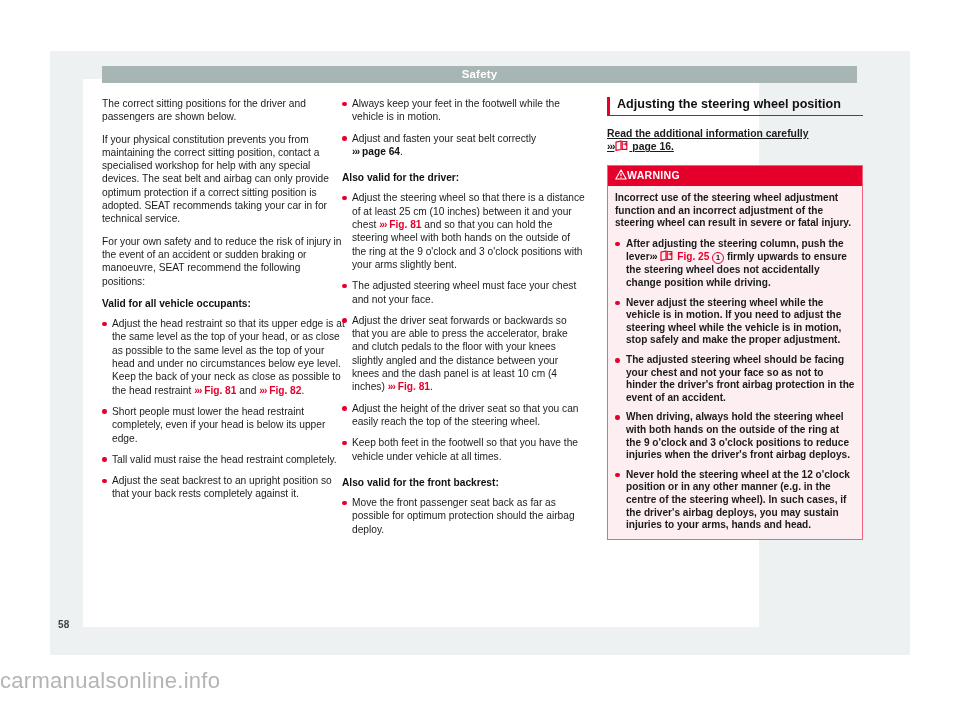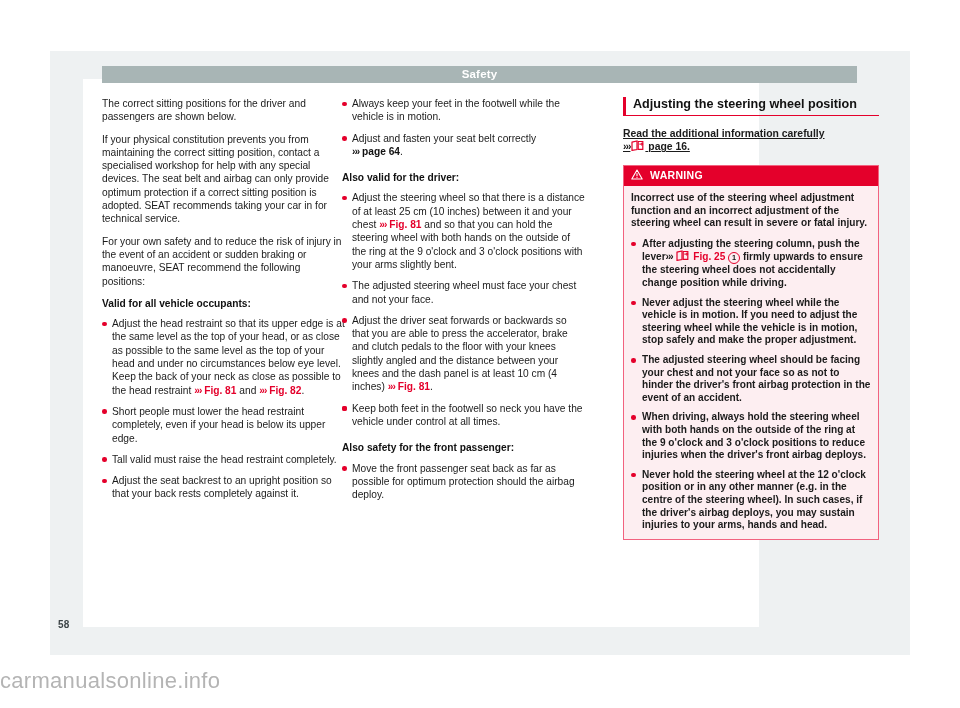--- a/index.html
+++ b/index.html
@@ -74,21 +74,21 @@
   
   .col {
     position: absolute;
     top: 18px;
     font-size: 10.2px;
     line-height: 13.3px;
     color: #1b1b1b;
   }
   #col1 { left: 19px;  width: 243px; }
   #col2 { left: 259px; width: 243px; }
-  #col3 { left: 540px; width: 256px; }
+  #col3 { left: 524px; width: 256px; }
 
   .para { margin: 0 0 9px 0; }
   .para.tight { margin-bottom: 8px; text-decoration: underline; }
   .subhead {
     margin: 0 0 7px 0;
     font-weight: 700;
     font-size: 10.2px;
     color: #111111;
   }
   .spacer-sm { height: 5px; }
@@ -156,21 +156,21 @@
   }
   #warning-head {
     background: #e4002b;
     color: #ffffff;
     font-size: 10.5px;
     font-weight: 700;
     padding: 3px 0 3px 7px;
     letter-spacing: .3px;
     display: flex;
     align-items: center;
-    gap: 7px;
+    gap: 0;
   }
   #warning-head .tri { display: block; }
   #warning-body {
     padding: 6px 7px 7px 7px;
     font-size: 10.1px;
     line-height: 12.6px;
     font-weight: 700;
     color: #1b1b1b;
   }
   #warning-body .bullet { margin-bottom: 7px; padding-left: 11px; }
@@ -237,30 +237,30 @@
 
       <div class="bullet">
         <span class="dot"></span><span>The adjusted steering wheel must face your chest and not your face.</span>
       </div>
 
       <div class="bullet">
         <span class="dot"></span><span>Adjust the driver seat forwards or backwards so that you are able to press the accelerator, brake and clutch pedals to the floor with your knees slightly angled and the distance between your knees and the dash panel is at least 10 cm (4 inches)</span> <span class="ref"><span class="arrows red">›››</span> <span>Fig. 81</span></span><span>.</span>
       </div>
 
       <div class="bullet">
-        <span class="dot"></span>
-      </div>
-
-      <div class="bullet">
-        <span class="dot"></span><span>Keep both feet in the footwell so neck you have the vehicle under control at all times.</span>
+        <span class="dot"></span><span>Adjust the height of the driver seat so that you can easily reach the top of the steering wheel.</span>
+      </div>
+
+      <div class="bullet">
+        <span class="dot"></span><span>Keep both feet in the footwell so that you have the vehicle under vehicle at all times.</span>
       </div>
 
       <div class="spacer-sm"></div>
 
-      <p class="subhead">Also safety for the front passenger:</p>
+      <p class="subhead">Also valid for the front backrest:</p>
 
       <div class="bullet">
         <span class="dot"></span><span>Move the front passenger seat back as far as possible for optimum protection should the airbag deploy.</span>
       </div>
 
     </div>
 
     <div class="col" id="col3">
 
       <div id="section-heading">

